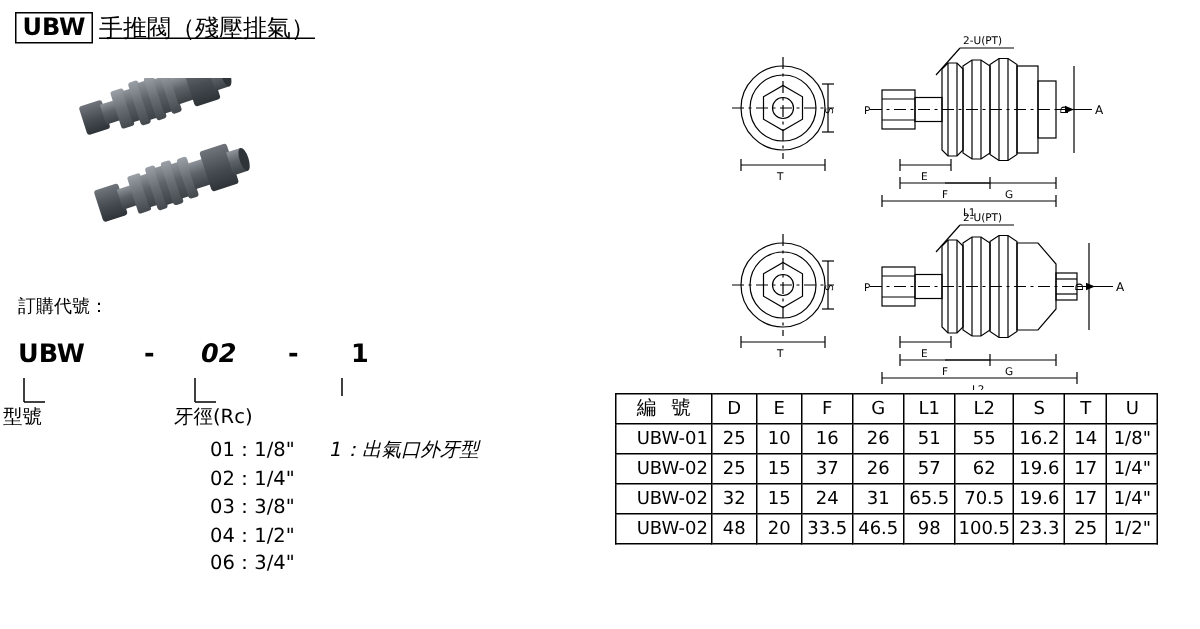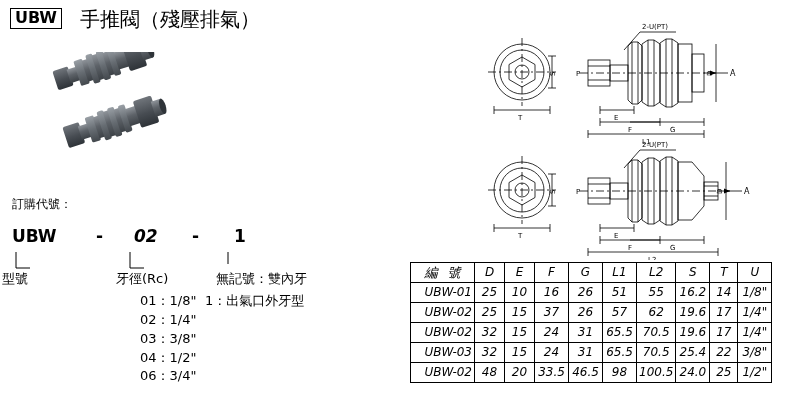--- a/index.html
+++ b/index.html
@@ -31,23 +31,24 @@
   }
   #title-code {
     border: 1px solid #000;
     padding: 1px 4px 2px 4px;
     font-size: 16px;
     font-weight: bold;
     letter-spacing: 0px;
     line-height: 1;
   }
   #title-text {
-    font-size: 20px;
-    margin-left: 18px;
+    font-size: 16px;
+    margin-left: 4px;
     line-height: 1;
+    text-decoration: underline;
   }
 
   
   #product-photo {
     position: absolute;
     left: 40px;
     top: 52px;
     width: 190px;
     height: 120px;
   }
@@ -81,40 +82,39 @@
   .lbl {
     position: absolute;
     font-size: 13px;
     line-height: 1.45;
     white-space: nowrap;
   }
   #label-model  { left: 2px;  top: 270px; }
   #label-thread { left: 116px; top: 270px; }
   #label-type   { left: 216px; top: 270px; }
   #thread-list  { left: 140px; top: 292px; }
-  #type-list    { left: 205px; top: 292px; }
+  #type-list    { left: 220px; top: 292px; font-style: italic; }
 
   
   #drawings {
     position: absolute;
     left: 480px;
     top: 10px;
     width: 310px;
     height: 250px;
   }
 
   
   #spec-table {
     position: absolute;
     left: 410px;
     top: 262px;
     border-collapse: collapse;
     font-size: 12px;
     background: #ffffff;
-    font-style: italic;
   }
   #spec-table th, #spec-table td {
     border: 1px solid #000;
     text-align: center;
     padding: 1px 2px;
     height: 17px;
     line-height: 15px;
     font-weight: normal;
   }
   #spec-table th.hdr-label {
@@ -218,21 +218,20 @@
   <svg style="position:absolute; left:0; top:250px; width:360px; height:30px;">
     <line x1="16" y1="2" x2="16" y2="18" stroke="#000" stroke-width="1"></line>
     <line x1="16" y1="18" x2="30" y2="18" stroke="#000" stroke-width="1"></line>
     <line x1="130" y1="2" x2="130" y2="18" stroke="#000" stroke-width="1"></line>
     <line x1="130" y1="18" x2="144" y2="18" stroke="#000" stroke-width="1"></line>
     <line x1="228" y1="2" x2="228" y2="14" stroke="#000" stroke-width="1"></line>
   </svg>
 
   <div class="lbl" id="label-model">型號</div>
   <div class="lbl" id="label-thread">牙徑(Rc)</div>
-  <div class="lbl" id="label-type">無記號：雙內牙</div>
 
   <div class="lbl" id="thread-list">
     <div>01：1/8"</div>
     <div>02：1/4"</div>
     <div>03：3/8"</div>
     <div>04：1/2"</div>
     <div>06：3/4"</div>
   </div>
 
   <div class="lbl" id="type-list">
@@ -448,39 +447,27 @@
         <td>15</td>
         <td>24</td>
         <td>31</td>
         <td>65.5</td>
         <td>70.5</td>
         <td>19.6</td>
         <td>17</td>
         <td>1/4"</td>
       </tr>
       <tr>
-        <td class="model-cell">UBW-03</td>
-        <td>32</td>
-        <td>15</td>
-        <td>24</td>
-        <td>31</td>
-        <td>65.5</td>
-        <td>70.5</td>
-        <td>25.4</td>
-        <td>22</td>
-        <td>3/8"</td>
-      </tr>
-      <tr>
         <td class="model-cell">UBW-02</td>
         <td>48</td>
         <td>20</td>
         <td>33.5</td>
         <td>46.5</td>
         <td>98</td>
         <td>100.5</td>
-        <td>24.0</td>
+        <td>23.3</td>
         <td>25</td>
         <td>1/2"</td>
       </tr>
     </tbody>
   </table>
 
 </div>
 
 </body></html>

